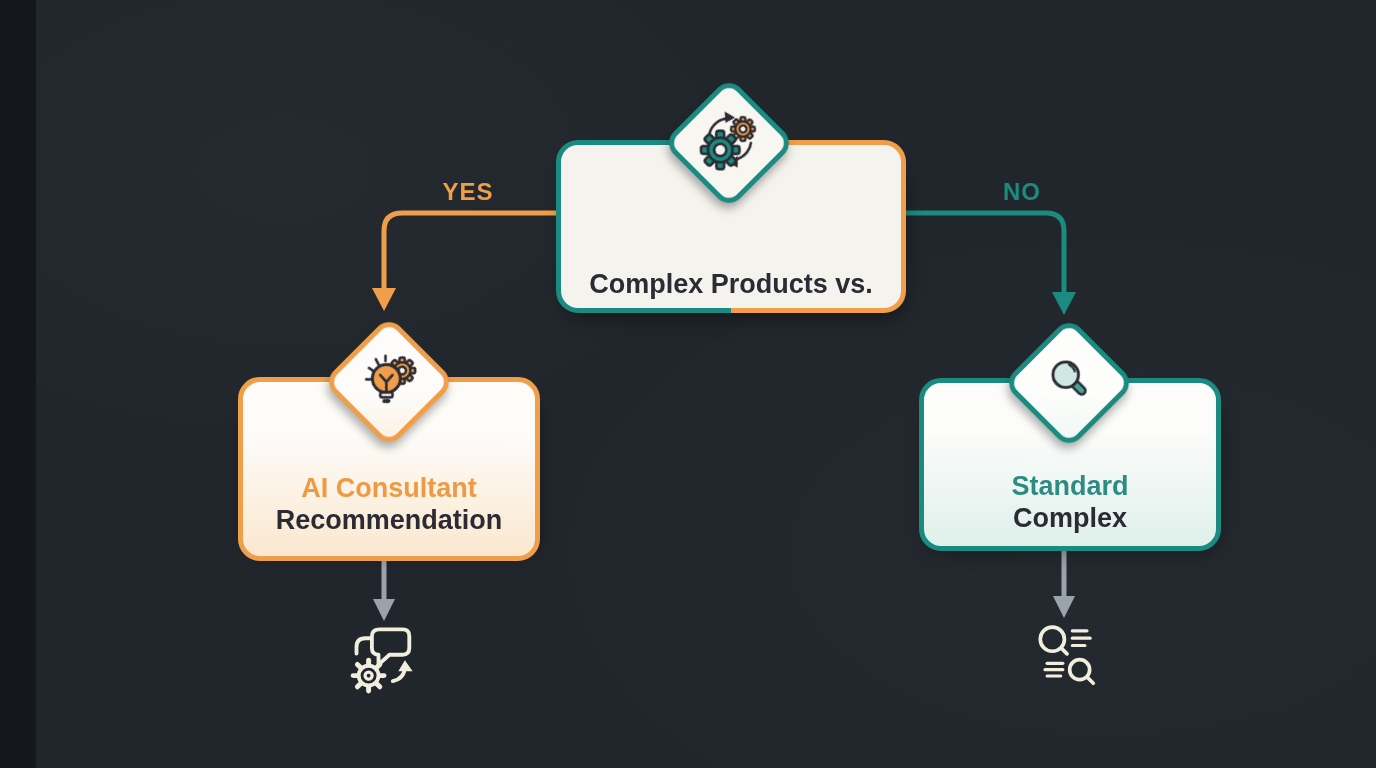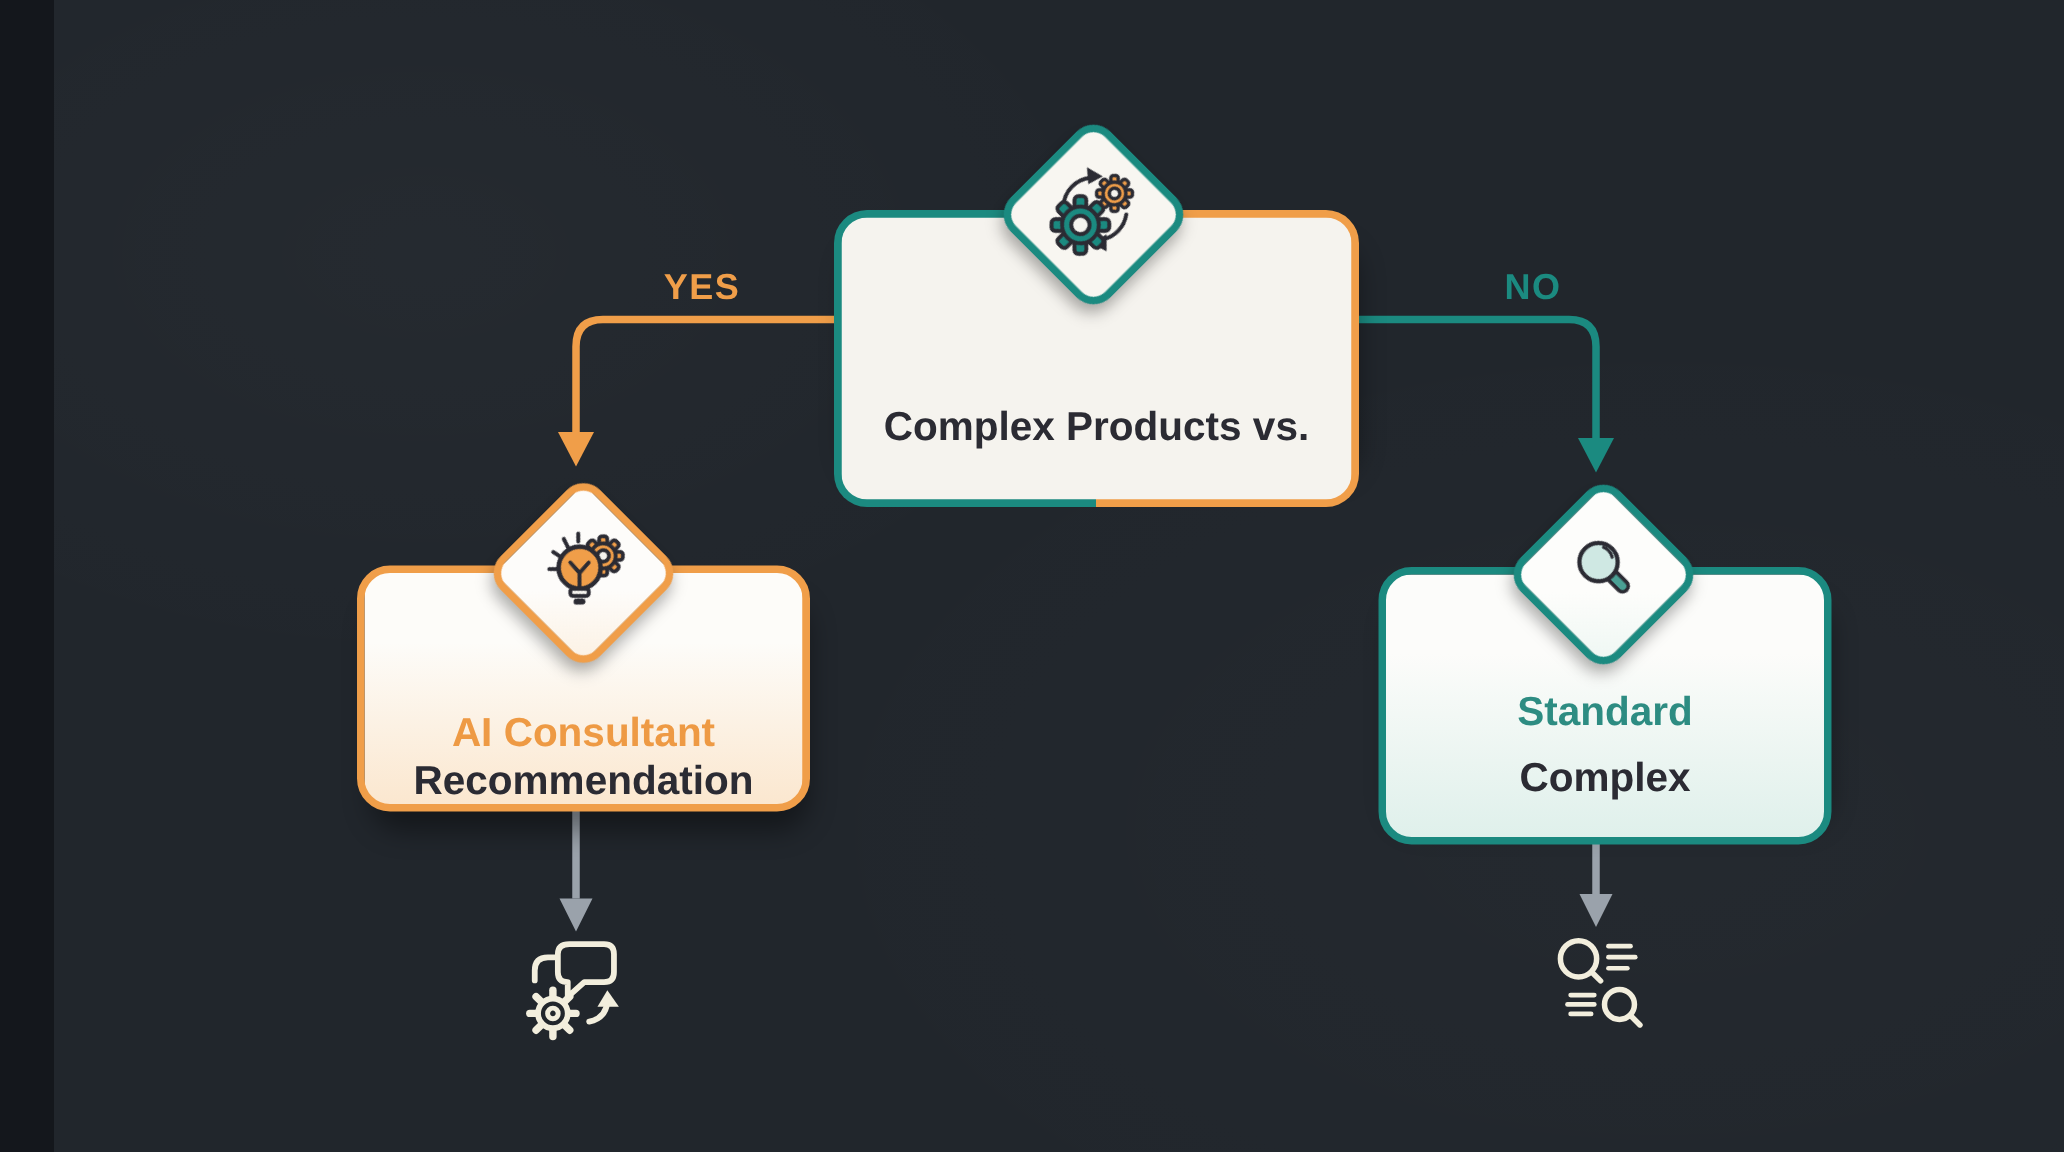--- a/index.html
+++ b/index.html
@@ -29,33 +29,33 @@
   .card{
     position:absolute;z-index:3;border-radius:22px;
     display:flex;flex-direction:column;justify-content:flex-end;align-items:center;
     text-align:center;font-weight:700;
   }
   #decision-card{
     left:520px;top:140px;width:340px;height:156px;
     border:5px solid transparent;
     background:linear-gradient(var(--paper,#f5f3ee),var(--paper,#f5f3ee)) padding-box,
                linear-gradient(90deg,var(--teal,#1b8a80) 0 50%,var(--orange,#f09e49) 50% 100%) border-box;
-    padding-bottom:32px;font-size:27px;line-height:33px;color:var(--ink,#2b2b33);
+    padding-bottom:7px;font-size:27px;line-height:33px;color:var(--ink,#2b2b33);
   }
   #yes-card{
     left:202px;top:377px;width:292px;height:154px;
     border:5px solid var(--orange,#f09e49);
     background:linear-gradient(180deg,#fdfcf9 30%,#fbe7cf 100%);
-    font-size:27px;line-height:32px;
+    padding-bottom:20px;font-size:27px;line-height:32px;
   }
   #no-card{
     left:883px;top:378px;width:292px;height:151px;
     border:5px solid var(--teal,#1b8a80);
     background:linear-gradient(180deg,#fcfcfa 30%,#dff0eb 100%);
-    padding-bottom:24px;font-size:27px;line-height:32px;gap:12px;
+    padding-bottom:12px;font-size:27px;line-height:32px;
   }
   .accent-orange{color:var(--orange_text,#ee9a44);}
   .accent-teal{color:var(--teal_text,#2d8c82);}
   .ink-line{color:var(--ink,#2b2b33);}
 
   .diamond{
     position:absolute;z-index:4;width:84px;height:84px;border-radius:16px;
     transform:rotate(45deg);
     filter:drop-shadow(3px 5px 5px rgba(0,0,0,.32));
   }

